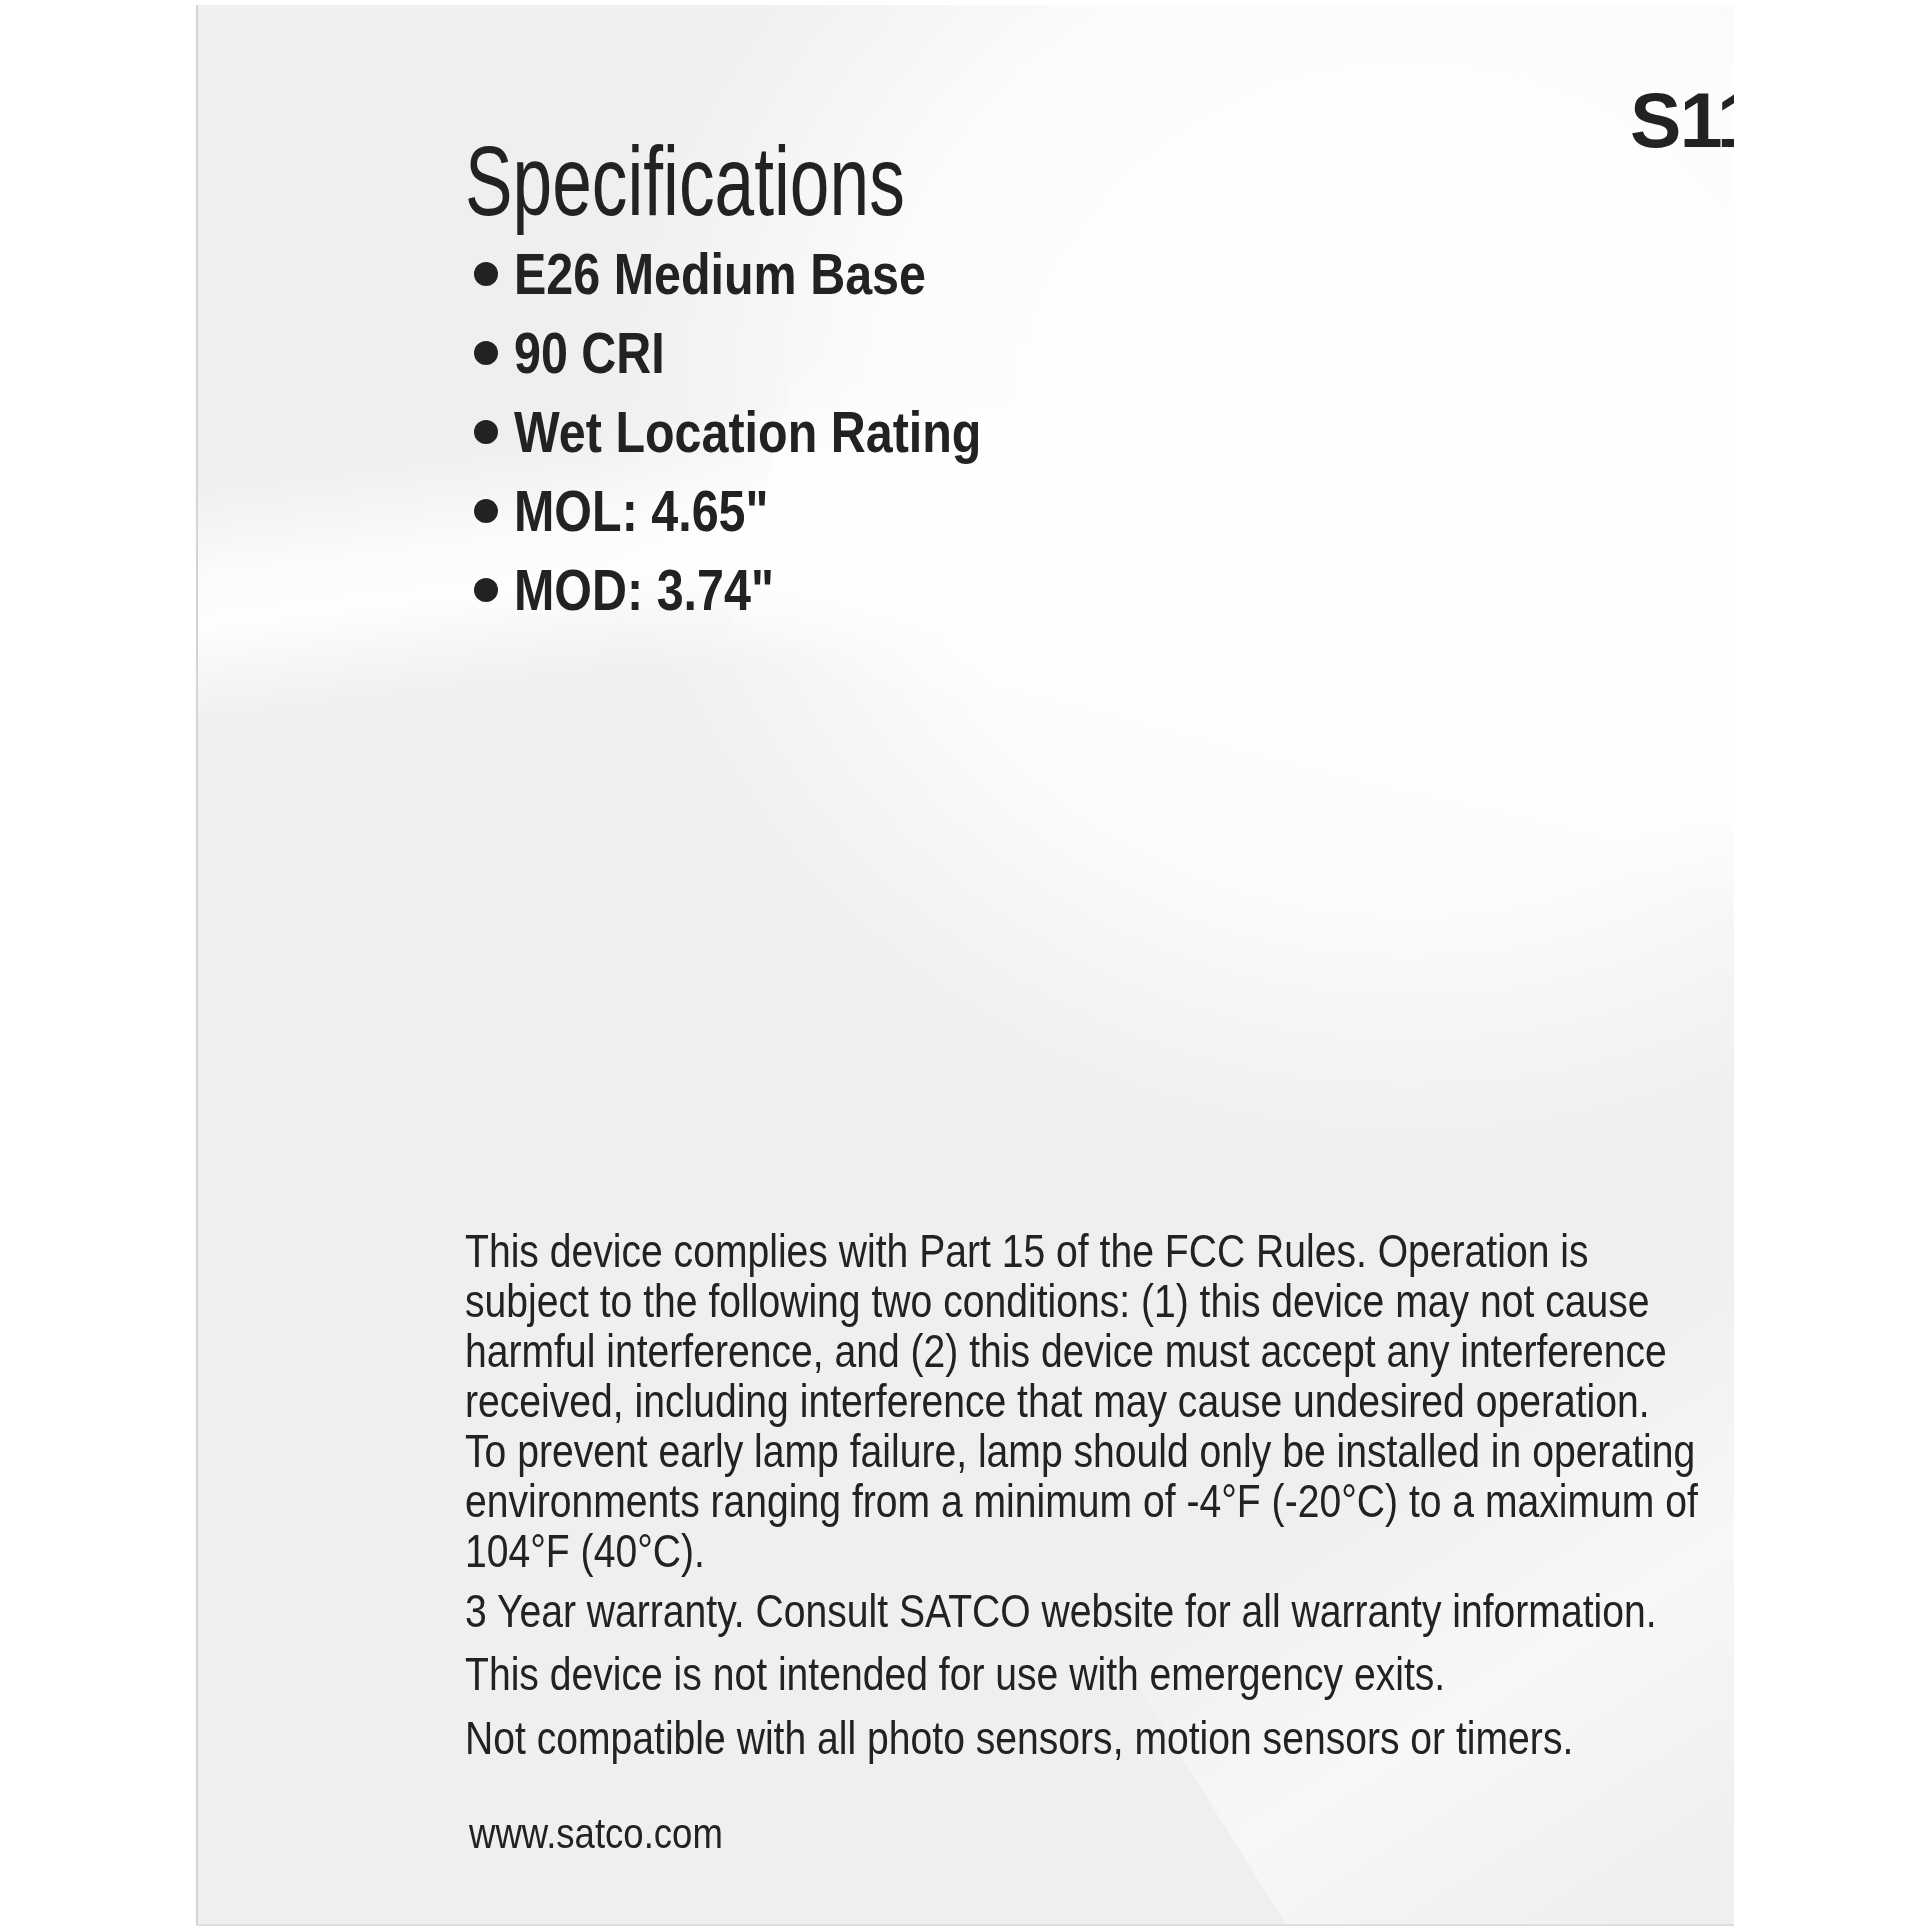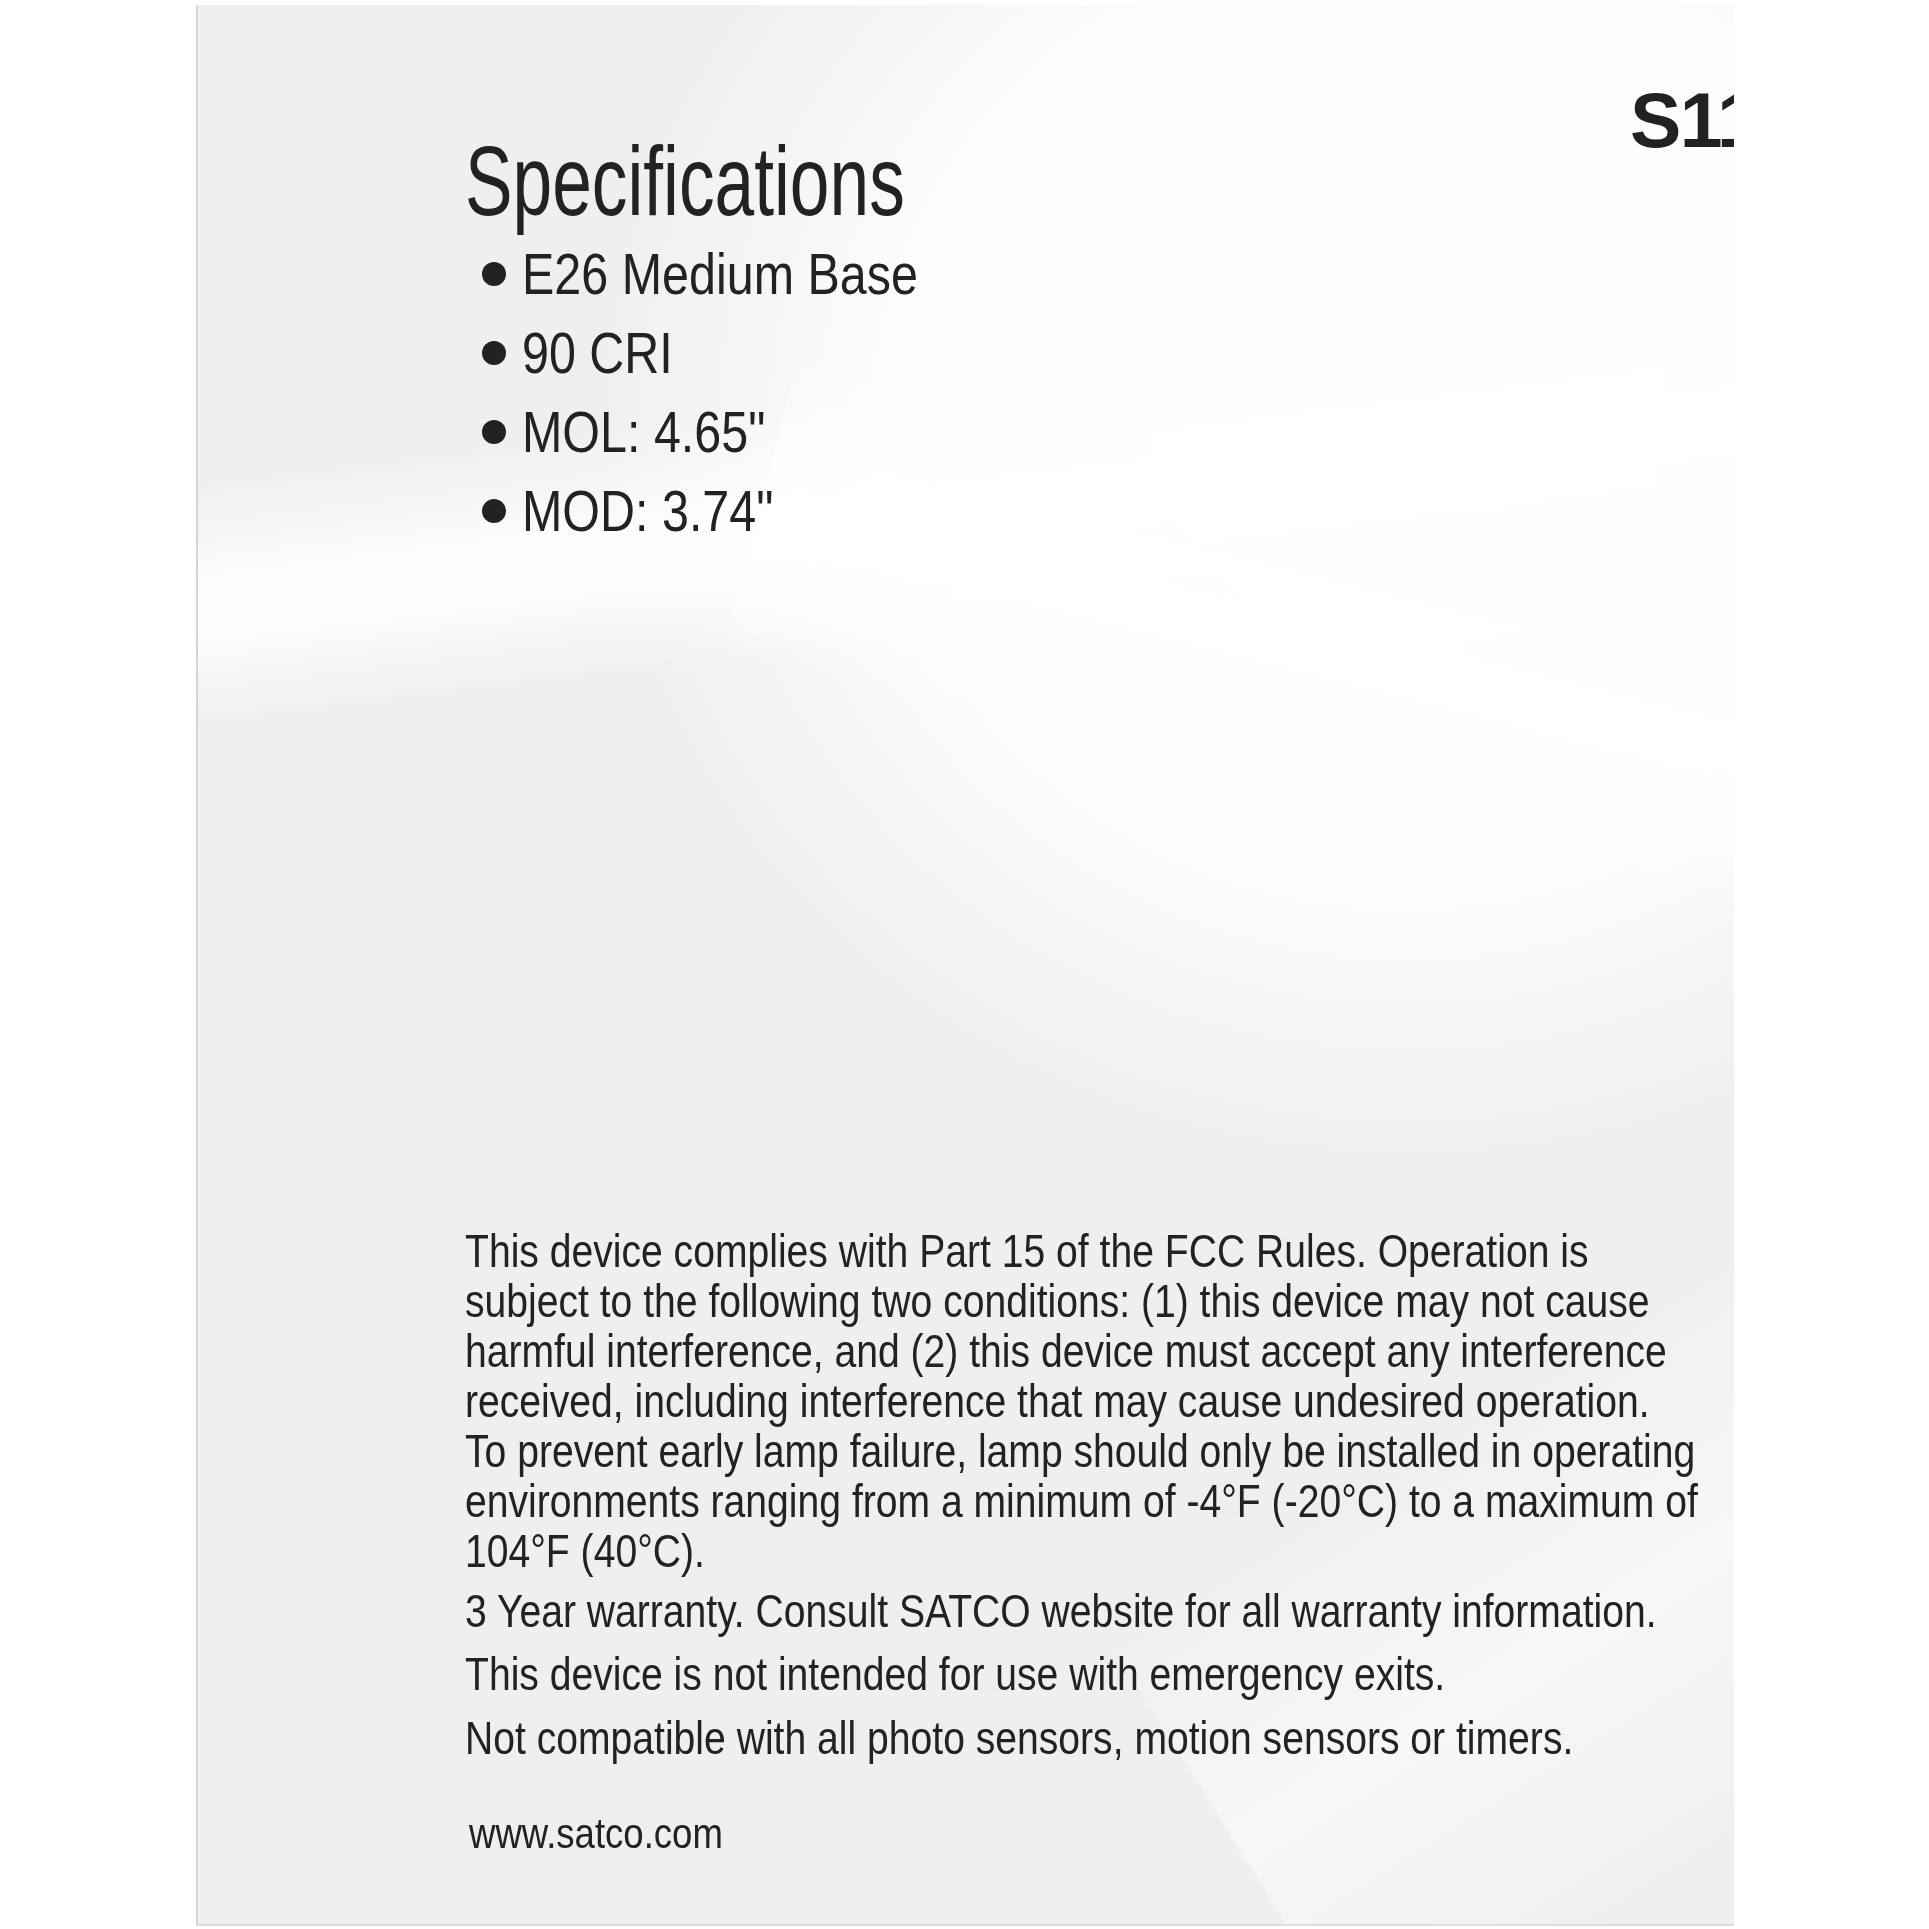--- a/index.html
+++ b/index.html
@@ -55,21 +55,21 @@
   .title{
     position:absolute;
     left:267px;top:119px;
     font-size:99px;
     white-space:nowrap;
     transform:scaleX(0.72);
     transform-origin:0 0;
   }
   .specs{
     position:absolute;
-    left:284px;top:230px;
+    left:276px;top:230px;font-weight:bold;
   }
   .spec-row{
     display:flex;align-items:center;
     height:79px;
   }
   .dot{
     width:24px;height:24px;border-radius:50%;
     background:#232122;flex:0 0 24px;
     margin-right:16px;
   }
@@ -119,20 +119,24 @@
       <div class="spec-row">
         <span class="dot"></span>
         <span class="spec-text">E26 Medium Base</span>
       </div>
       <div class="spec-row">
         <span class="dot"></span>
         <span class="spec-text">90 CRI</span>
       </div>
       <div class="spec-row">
         <span class="dot"></span>
+        <span class="spec-text">Wet Location Rating</span>
+      </div>
+      <div class="spec-row">
+        <span class="dot"></span>
         <span class="spec-text">MOL: 4.65"</span>
       </div>
       <div class="spec-row">
         <span class="dot"></span>
         <span class="spec-text">MOD: 3.74"</span>
       </div>
     </div>
 
     <div class="para fcc">This device complies with Part 15 of the FCC Rules. Operation is
 subject to the following two conditions: (1) this device may not cause

